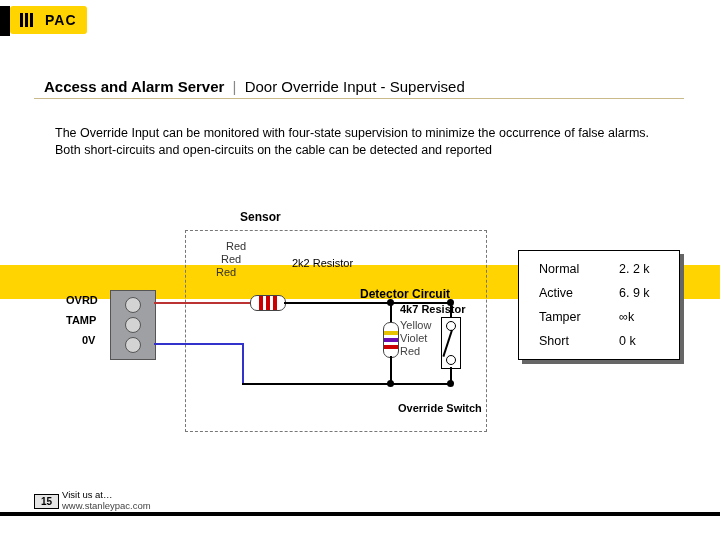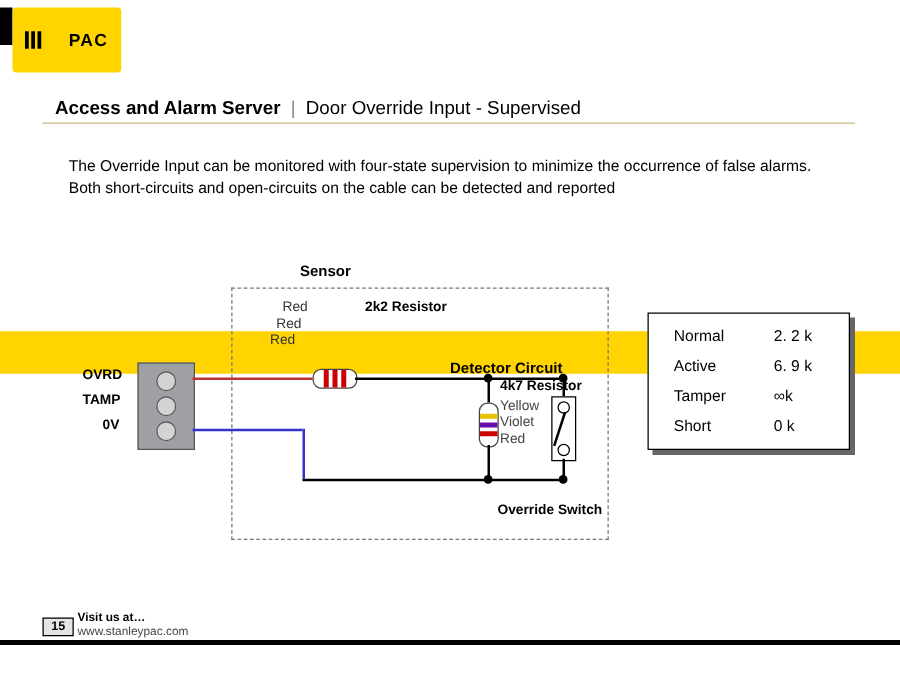--- a/index.html
+++ b/index.html
@@ -2,21 +2,21 @@
 <html><head>
 <meta charset="utf-8">
 <style>
   html,body{margin:0;padding:0;font-family:Arial,Helvetica,sans-serif;background:#fff;color:#000}
   .page{position:relative;width:720px;height:540px;overflow:hidden}
   
   .logo-bar{position:absolute;left:10px;top:6px;display:flex;gap:8px;align-items:center}
   .black-block{width:10px;height:30px;background:#000;position:absolute;left:0;top:6px}
   .stanley{background:#000;padding:4px 10px;border-radius:3px}
   .stanley span{color:#ffd400;font-weight:800;font-size:14px;letter-spacing:1px}
-  .pac{background:#ffd400;padding:18px 10px;border-radius:3px;display:flex;align-items:center;gap:20px}
+  .pac{background:#ffd400;padding:6px 10px;border-radius:3px;display:flex;align-items:center;gap:10px}
   .pac span{color:#000;font-weight:800;font-size:14px;letter-spacing:1px}
   .pac .bars{display:inline-flex;gap:2px;margin-right:2px}
   .pac .bars i{display:block;width:3px;height:14px;background:#000}
   
   .title{position:absolute;left:44px;top:78px;font-size:15px}
   .title .t1{font-weight:700}
   .title .sep{color:#888;margin:0 4px}
   .title .t2{font-weight:400}
   .rule{position:absolute;left:34px;top:98px;height:2px;width:650px;border-top:1px solid #c9b98b;border-bottom:1px solid #fff}
   
@@ -45,21 +45,21 @@
   .resistor-v i{display:block;width:14px;height:4px}
   .node{position:absolute;width:7px;height:7px;background:#000;border-radius:50%}
   .switch{position:absolute;width:18px;height:50px;border:1px solid #000;background:#fff}
   .switch .c{position:absolute;left:50%;transform:translateX(-50%);width:8px;height:8px;border-radius:50%;border:1px solid #000}
   .switch .arm{position:absolute;left:50%;top:12px;width:2px;height:28px;background:#000;transform-origin:top center;transform:rotate(18deg)}
   
   .footer{position:absolute;left:0;bottom:24px;width:720px}
   .footer .ft-line{height:4px;background:#000;width:100%}
   .footer .badge{position:absolute;left:34px;top:-18px;background:#e5e5e5;border:1px solid #000;font-size:10px;font-weight:700;padding:1px 6px}
   .footer .visit{position:absolute;left:62px;top:-22px;font-size:9.5px;line-height:1.15}
-  .footer .visit .v1{font-weight:700}
+  .footer .visit .v1{font-weight:400}
   .footer .visit .v2{color:#444}
 </style>
 </head>
 <body>
 
 <div class="page">
   <div class="black-block"></div>
   <div class="logo-bar">
     <div class="pac">
       <span class="bars">
@@ -118,21 +118,21 @@
     <div class="txt" style="left:6px;top:84px;font-weight:700">OVRD</div>
     <div class="txt" style="left:6px;top:104px;font-weight:700">TAMP</div>
     <div class="txt" style="left:22px;top:124px;font-weight:700">0V</div>
 
     <div class="wire" style="left:94px;top:92px;width:96px;border-color:#b33"></div>
     <div class="resistor-h" style="left:190px;top:85px">
       <i style="background:#c00"></i>
         <i style="background:#c00"></i>
         <i style="background:#c00"></i>
     </div>
-    <div class="txt" style="left:232px;top:30px;font-weight:700">2k2 Resistor</div>
+    <div class="txt" style="left:232px;top:47px;font-weight:400">2k2 Resistor</div>
     <div class="txt" style="left:166px;top:30px;color:#333">Red</div>
     <div class="txt" style="left:161px;top:43px;color:#333">Red</div>
     <div class="txt" style="left:156px;top:56px;color:#333">Red</div>
     <div class="wire" style="left:224px;top:92px;width:106px;border-color:#000"></div>
     <div class="node" style="left:327px;top:89px"></div>
     <div class="wire" style="left:330px;top:92px;width:60px;border-color:#000"></div>
     <div class="node" style="left:387px;top:89px"></div>
 
     <div class="wire" style="left:94px;top:133px;width:88px;border-color:#33c"></div>
     <div class="wirev" style="left:182px;top:133px;height:40px;border-color:#33c"></div>

